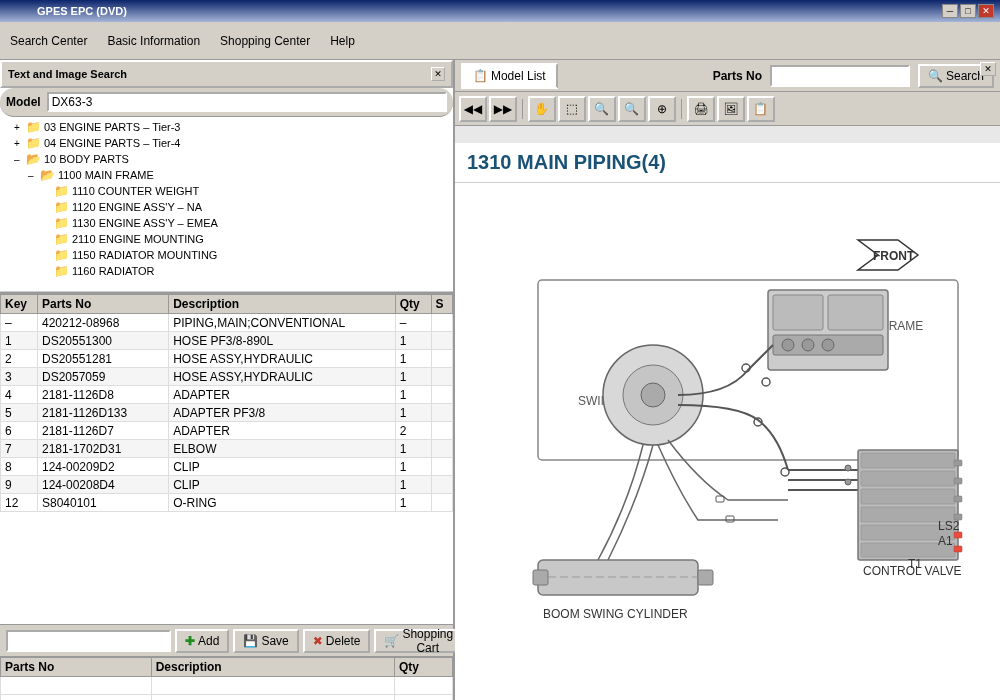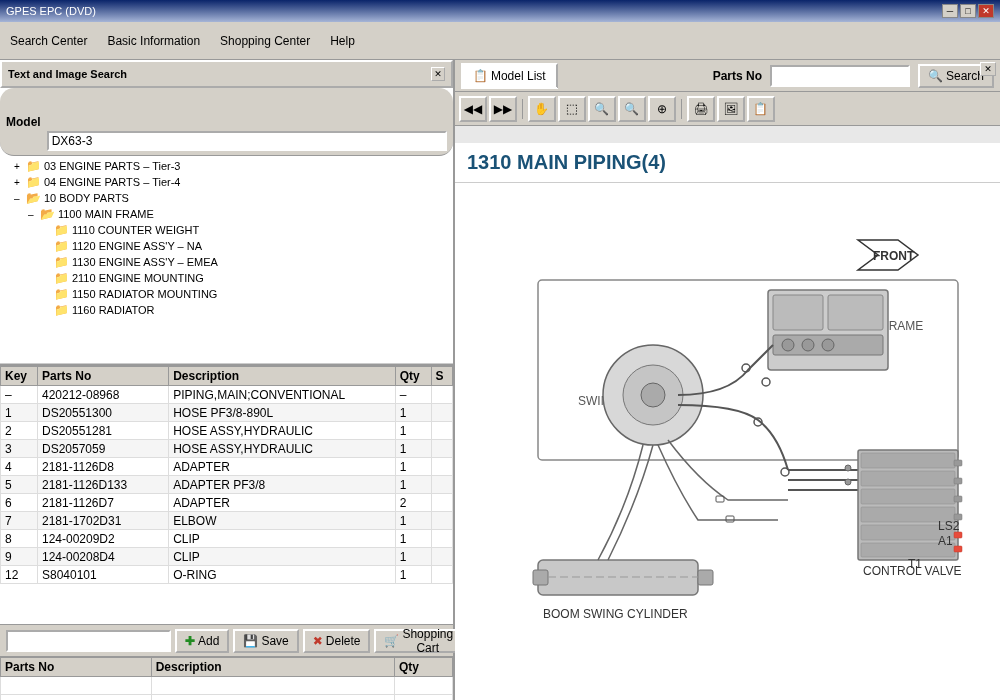--- a/index.html
+++ b/index.html
@@ -8,21 +8,21 @@
     
     .title-bar {
       background: linear-gradient(to bottom, #0a246a, #a6b5d7);
       color: white;
       padding: 3px 6px;
       display: flex;
       align-items: center;
       justify-content: space-between;
       height: 22px;
     }
-    .title-bar-title { font-size: 11px; font-weight: normal; }
+    .title-bar-title { font-size: 11px; font-weight: bold; margin-left: 31px; }
     .title-bar-buttons { display: flex; gap: 2px; }
     .title-btn {
       width: 16px; height: 14px;
       background: #d4d0c8;
       border: 1px solid #888;
       font-size: 9px;
       cursor: pointer;
       display: flex; align-items: center; justify-content: center;
       color: #000;
     }
@@ -90,21 +90,20 @@
       border-bottom: 1px solid #999;
       border-radius: 14px;
     }
     .model-label { font-weight: bold; font-size: 12px; }
     .model-input {
       flex: 1;
       border: 2px inset #fff;
       padding: 1px 3px;
       font-size: 12px;
       height: 20px;
-      margin-top: 39px;
     }
 
     
     .tree-area {
       flex: 1;
       overflow-y: auto;
       overflow-x: hidden;
       background: #fff;
       border-bottom: 1px solid #ccc;
       padding: 2px 0;
@@ -121,21 +120,21 @@
     .folder-icon { color: #f5c842; }
     .tree-label { font-size: 11px; }
     .indent1 { padding-left: 14px; }
     .indent2 { padding-left: 28px; }
     .indent3 { padding-left: 42px; }
 
     
     .parts-table-wrapper {
       border-top: 2px solid #999;
       overflow: hidden;
-      height: 260px;
+      height: 332px;
       display: flex;
       flex-direction: column;
     }
     .parts-table-scroll {
       overflow-y: auto;
       overflow-x: auto;
       flex: 1;
     }
     .parts-table {
       width: 100%;

